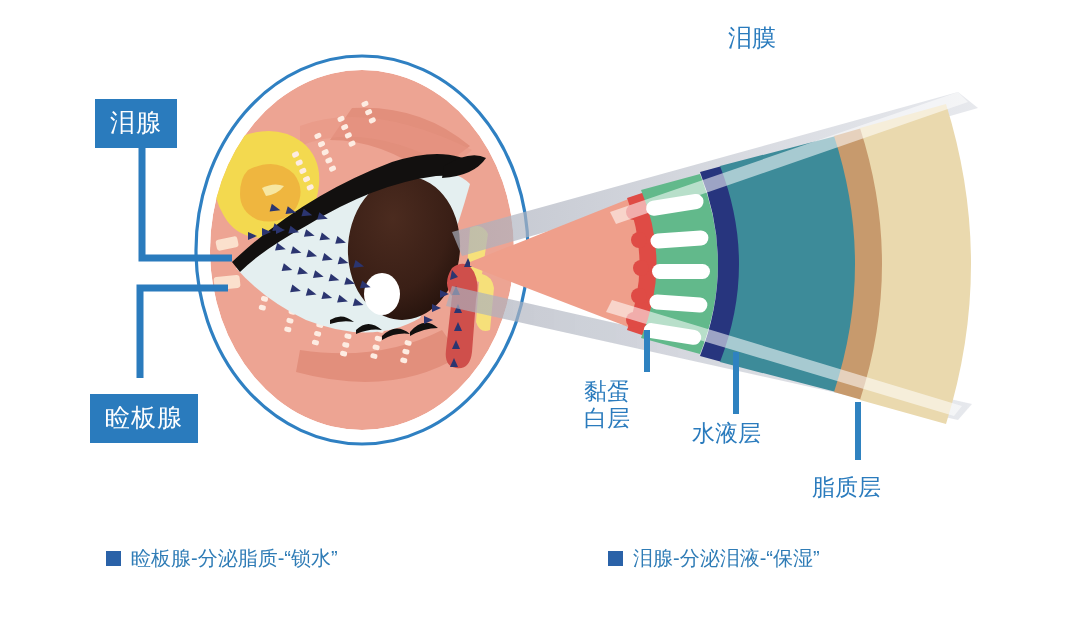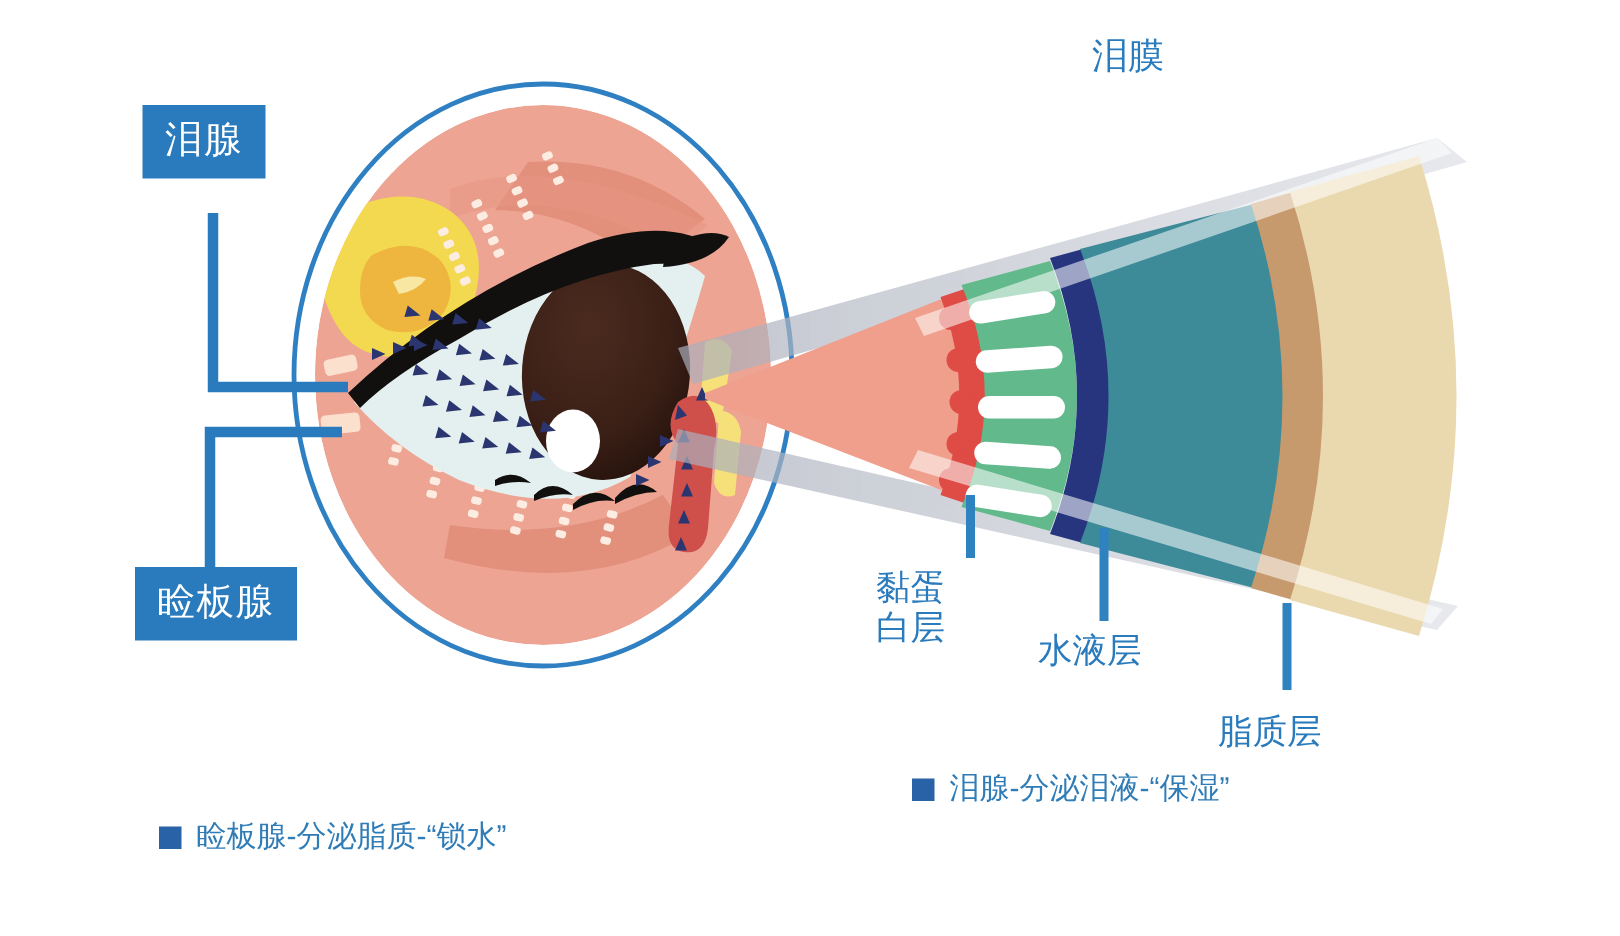--- a/index.html
+++ b/index.html
@@ -19,22 +19,22 @@
     position:absolute;
     background:#2a7bbd;
     color:#ffffff;
     font-size:25px;
     line-height:1;
     letter-spacing:1px;
     padding:11px 15px 13px 15px;
     white-space:nowrap;
     box-sizing:border-box;
   }
-  #badge-lacrimal{left:95px;top:70px;}
-  #badge-meibomian{left:90px;top:378px;}
+  #badge-lacrimal{left:95px;top:99px;}
+  #badge-meibomian{left:90px;top:394px;}
 
   
   .tlabel{
     position:absolute;
     color:#2a7bbd;
     font-size:23px;
     line-height:1.18;
     white-space:nowrap;
   }
   #label-tearfilm{left:728px;top:24px;font-size:24px;}
@@ -53,21 +53,21 @@
     align-items:center;
     gap:10px;
   }
   .capsq{
     width:15px;height:15px;
     background:#2a62a8;
     display:inline-block;
     flex:0 0 auto;
   }
   #caption-left{left:106px;top:548px;}
-  #caption-right{left:608px;top:516px;}
+  #caption-right{left:608px;top:548px;}
 </style>
 </head>
 <body>
 
 <div id="stage">
 
   <svg id="art" viewBox="0 0 1080 624" xmlns="http://www.w3.org/2000/svg">
     <defs>
       <clipPath id="clipEye">
         <ellipse cx="362" cy="250" rx="152" ry="180"></ellipse>

